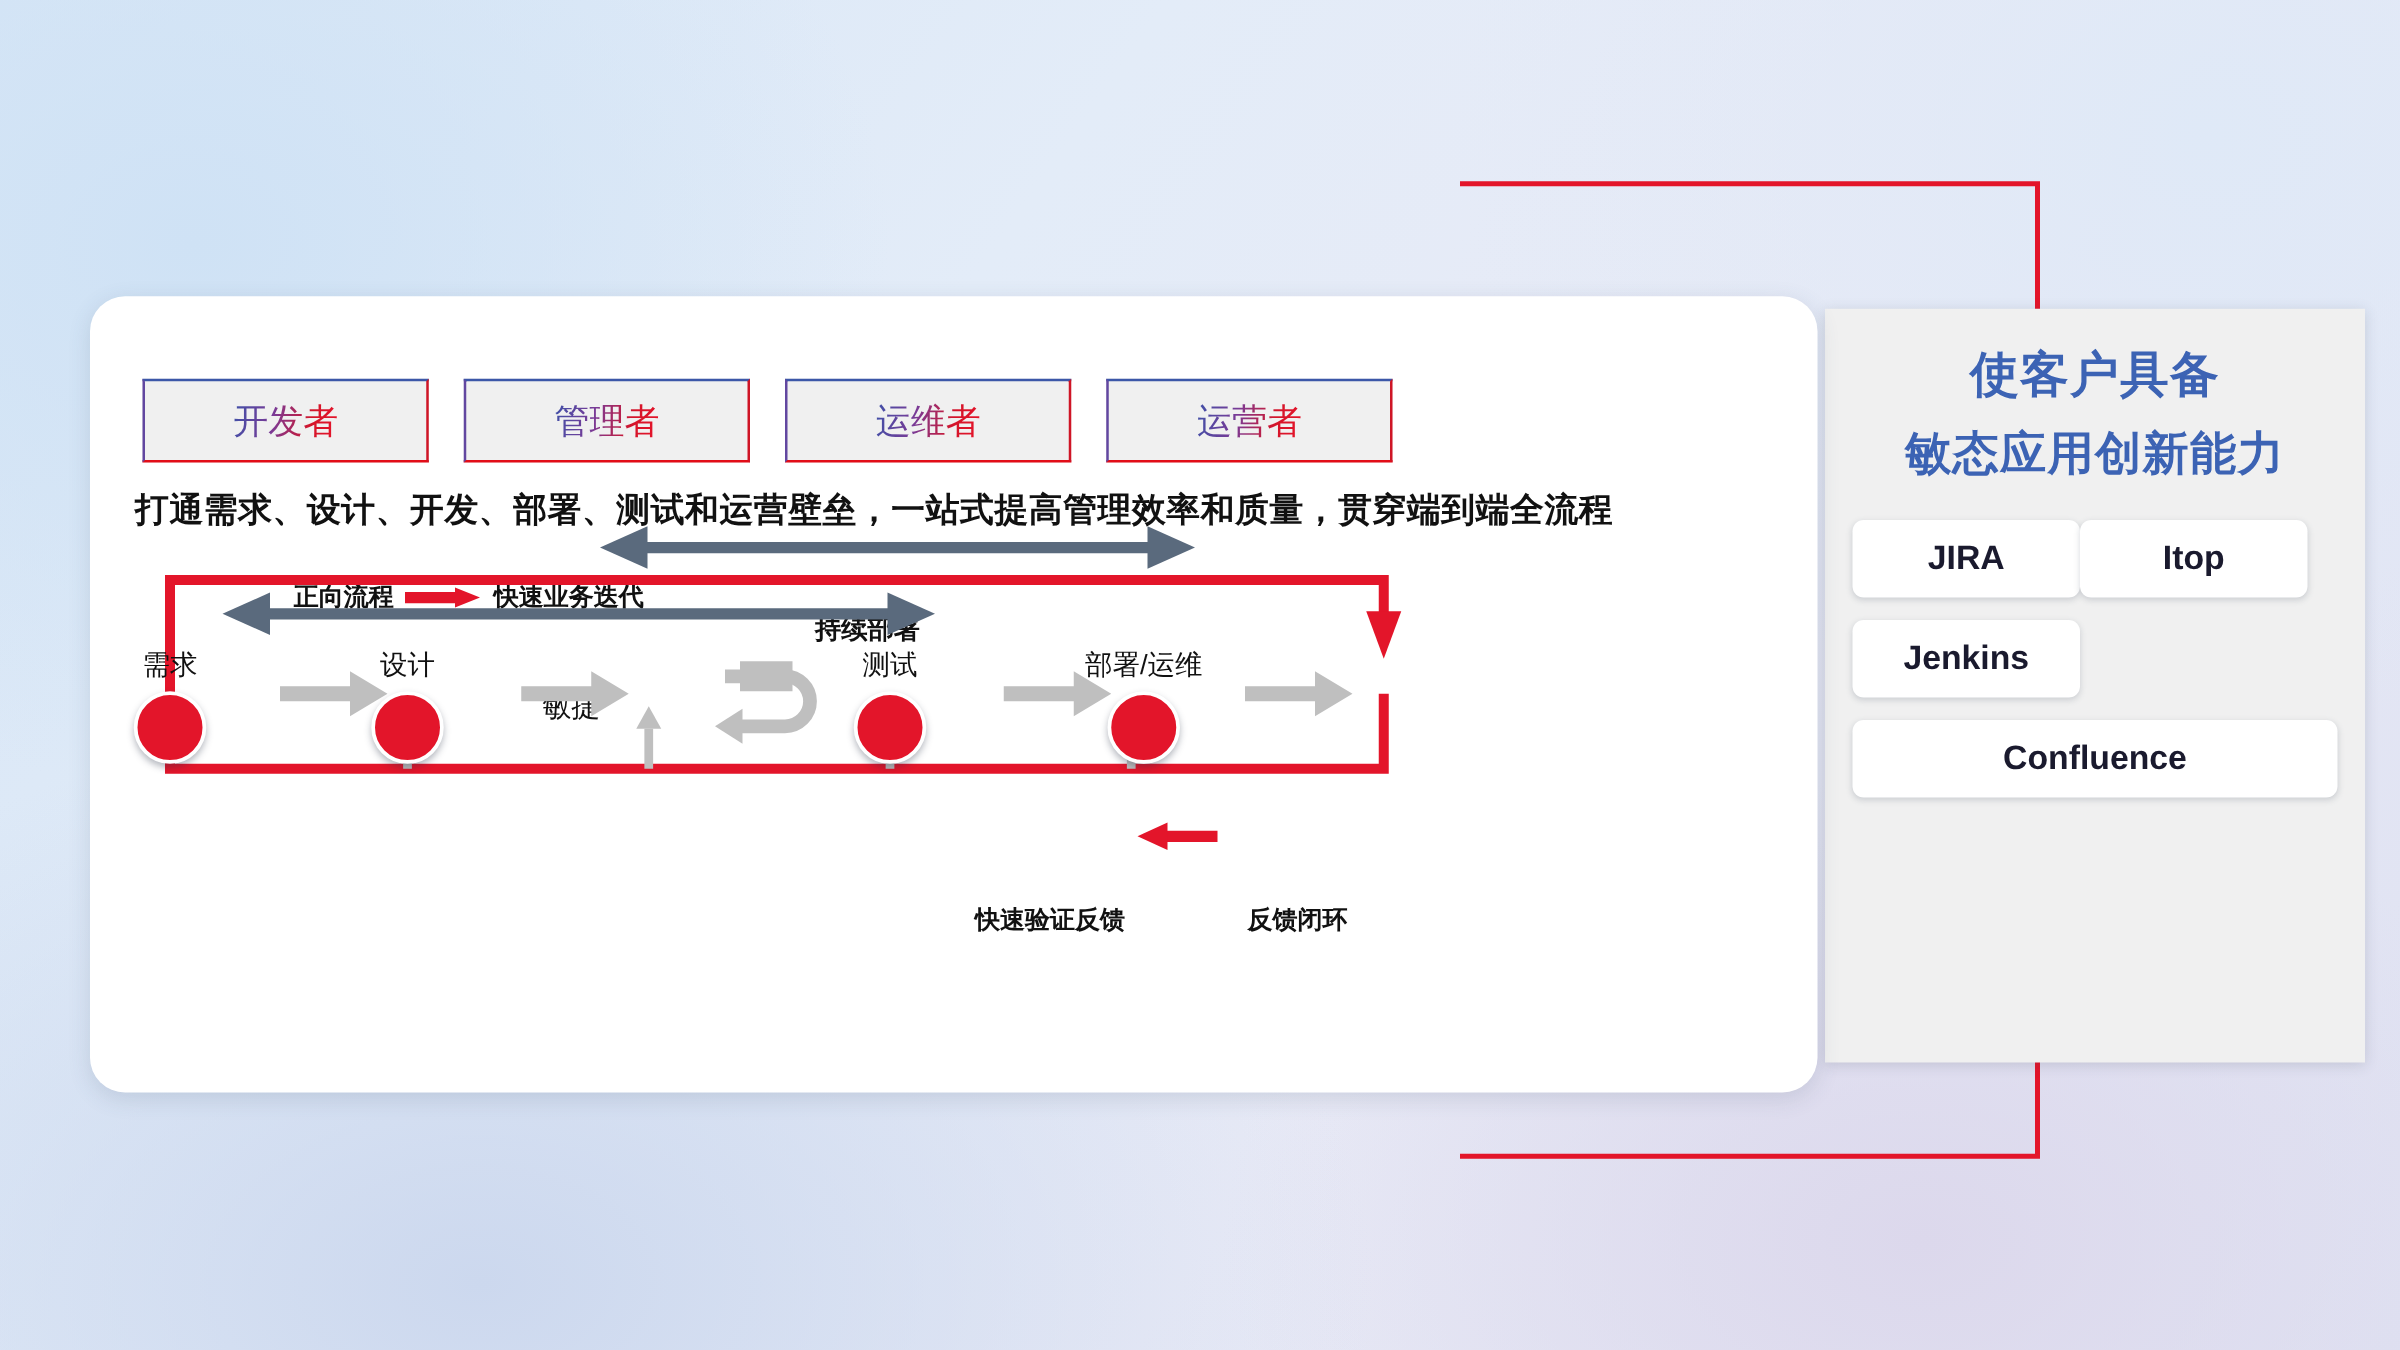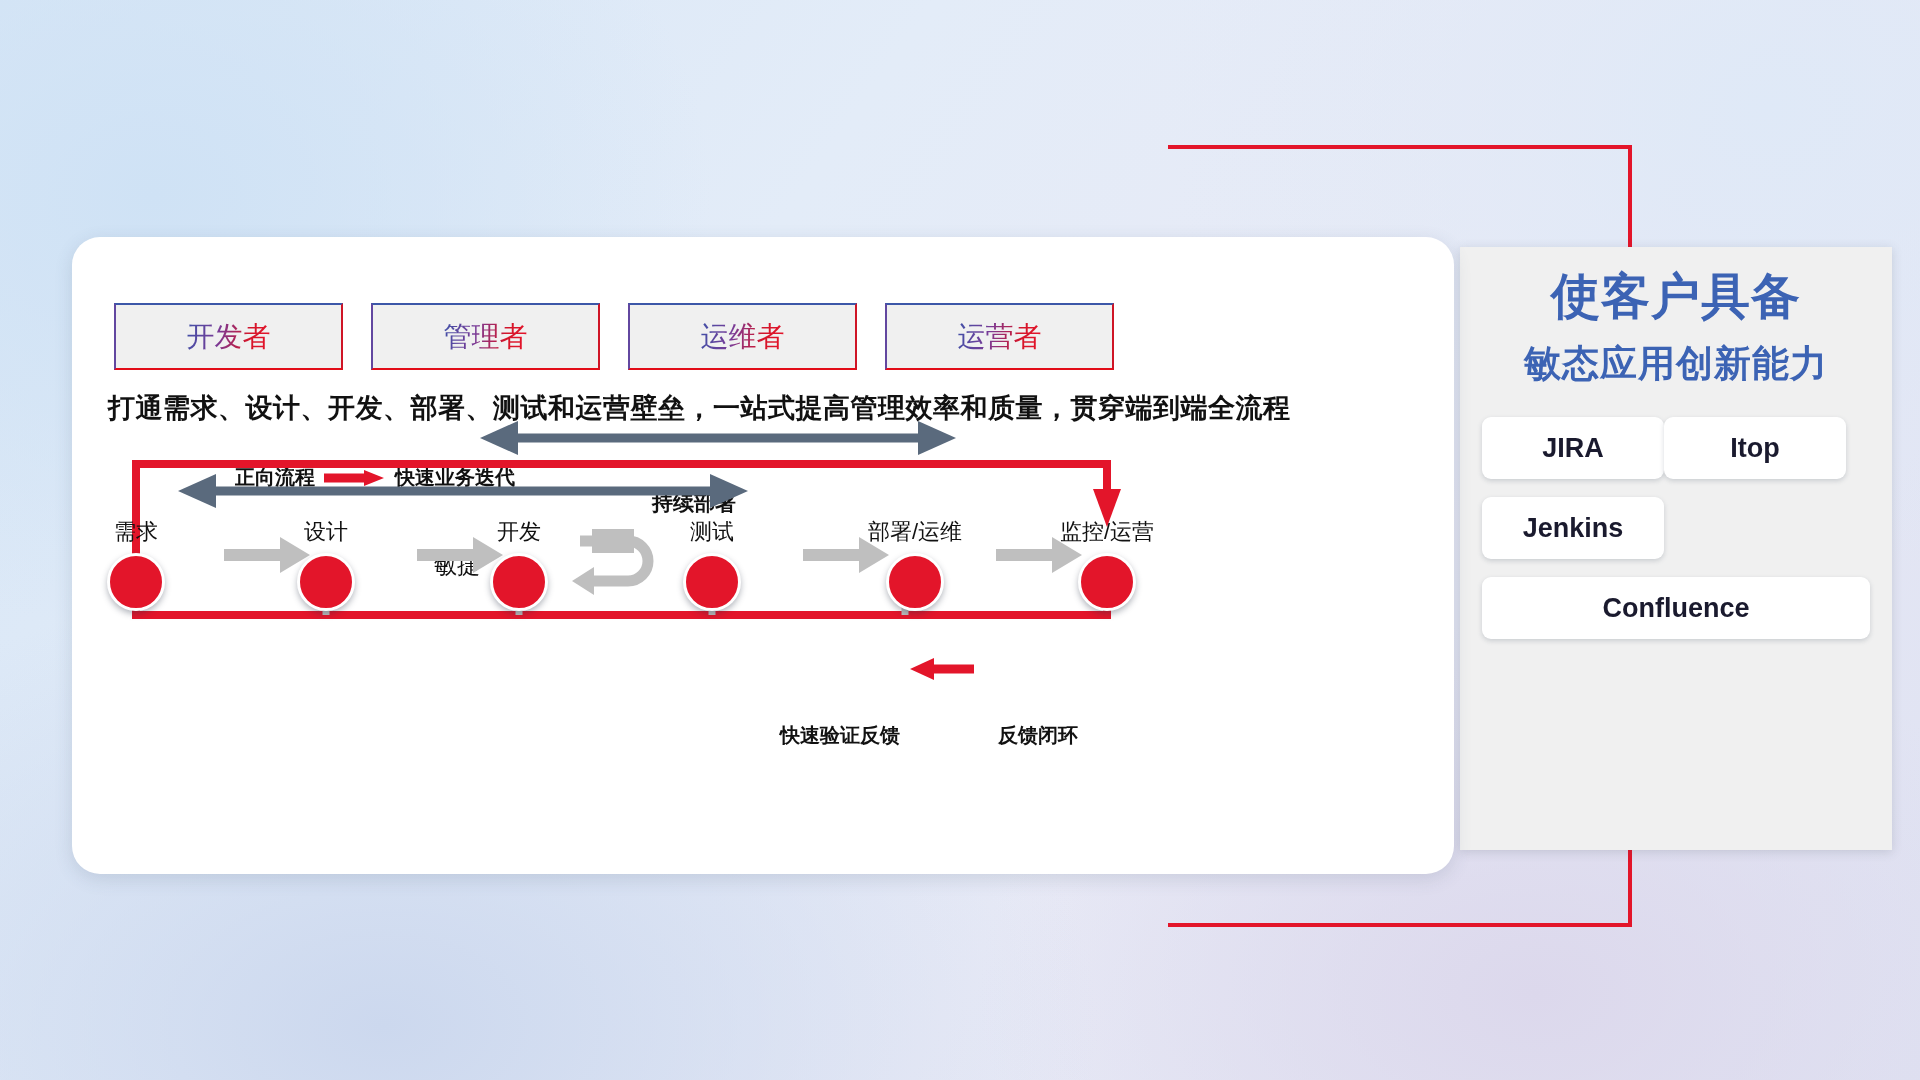--- a/index.html
+++ b/index.html
@@ -27,21 +27,21 @@
     background: #f0f0f0;
     box-shadow: 0 2px 10px rgba(60,70,90,.18);
   }
   .rp-title {
     text-align: center;
     color: #3c63b4;
     font-weight: bold;
     letter-spacing: 1px;
     line-height: 1.35;
   }
-  .rp-title .l1 { font-size: 49px; display: block; margin-top: 16px; }
+  .rp-title .l1 { font-size: 39px; display: block; margin-top: 28px; }
   .rp-title .l2 { font-size: 37px; display: block; margin-top: 10px; }
   .chips { margin-top: 28px; padding: 0 22px; display: flex; flex-wrap: wrap; gap: 18px 0; }
   .chip {
     background: #ffffff;
     border-radius: 9px;
     box-shadow: 0 2px 5px rgba(70,80,100,.22);
     height: 62px;
     display: flex; align-items: center; justify-content: center;
     font-size: 27px; font-weight: bold; color: #1a1a2e;
     flex: 0 0 182px;
@@ -213,34 +213,26 @@
     </svg>
 
     <div class="node" style="left:4px; top:280px;">
       <div class="node-label">需求</div>
       <div class="node-dot"></div>
     </div>
     <div class="node" style="left:194px; top:280px;">
       <div class="node-label">设计</div>
       <div class="node-dot"></div>
     </div>
-    <div class="node" style="left:387px; top:280px;">
-      <div class="node-label">开发</div>
-      <div class="node-dot"></div>
-    </div>
     <div class="node" style="left:580px; top:280px;">
       <div class="node-label">测试</div>
       <div class="node-dot"></div>
     </div>
     <div class="node" style="left:773px; top:280px; width:140px;">
       <div class="node-label">部署/运维</div>
-      <div class="node-dot"></div>
-    </div>
-    <div class="node" style="left:965px; top:280px; width:140px;">
-      <div class="node-label">监控/运营</div>
       <div class="node-dot"></div>
     </div>
 
     <div class="ann ann-feedback">
       <span>快速验证反馈</span>
       <span style="display:inline-block;width:70px"></span>
       <span>反馈闭环</span>
     </div>
 
   </div>

